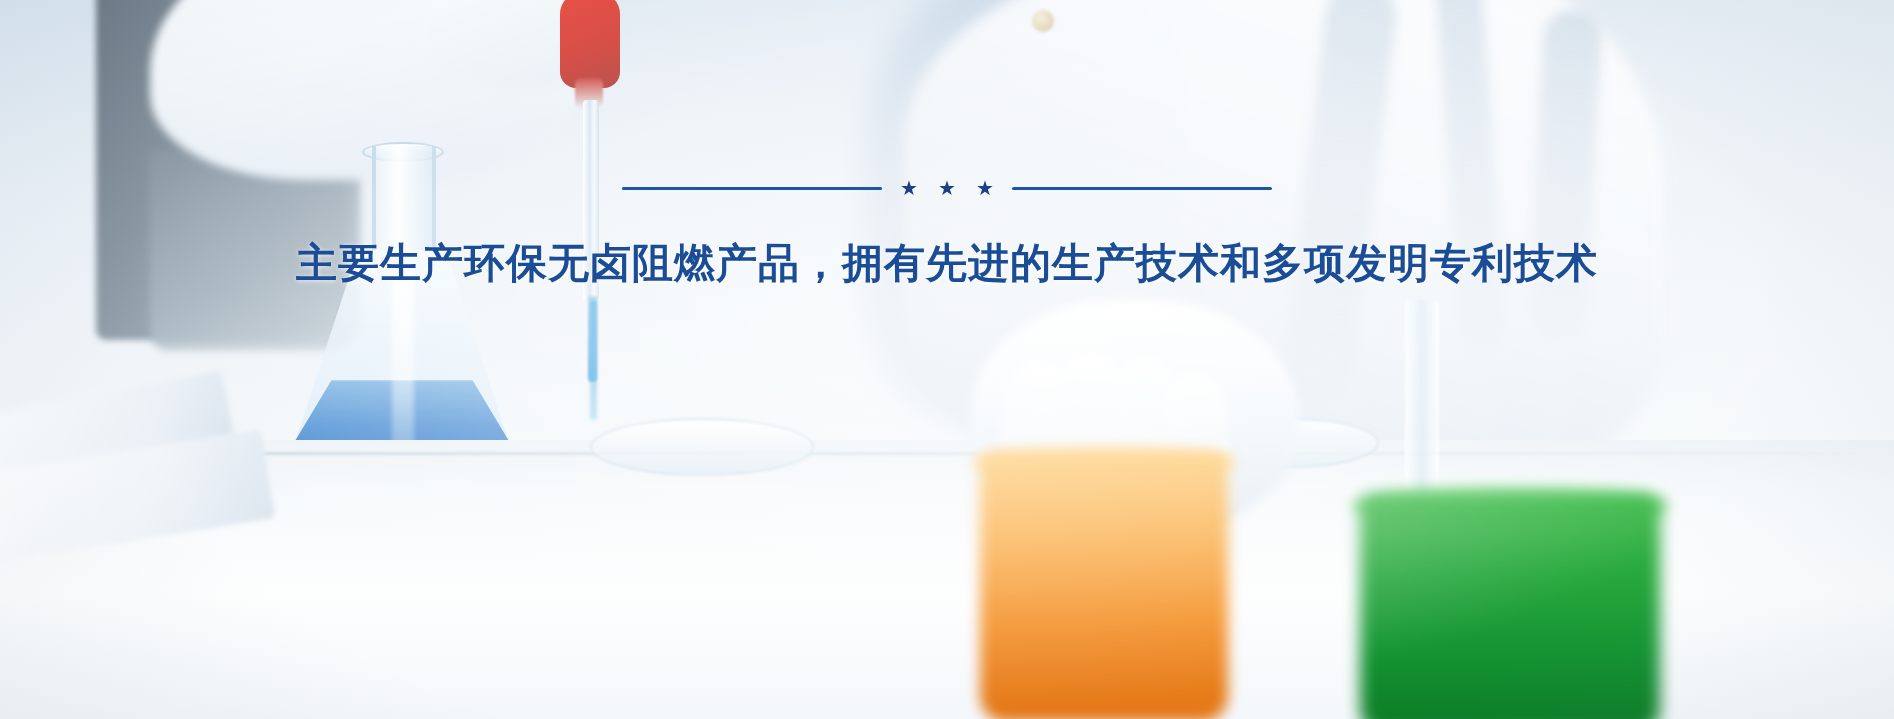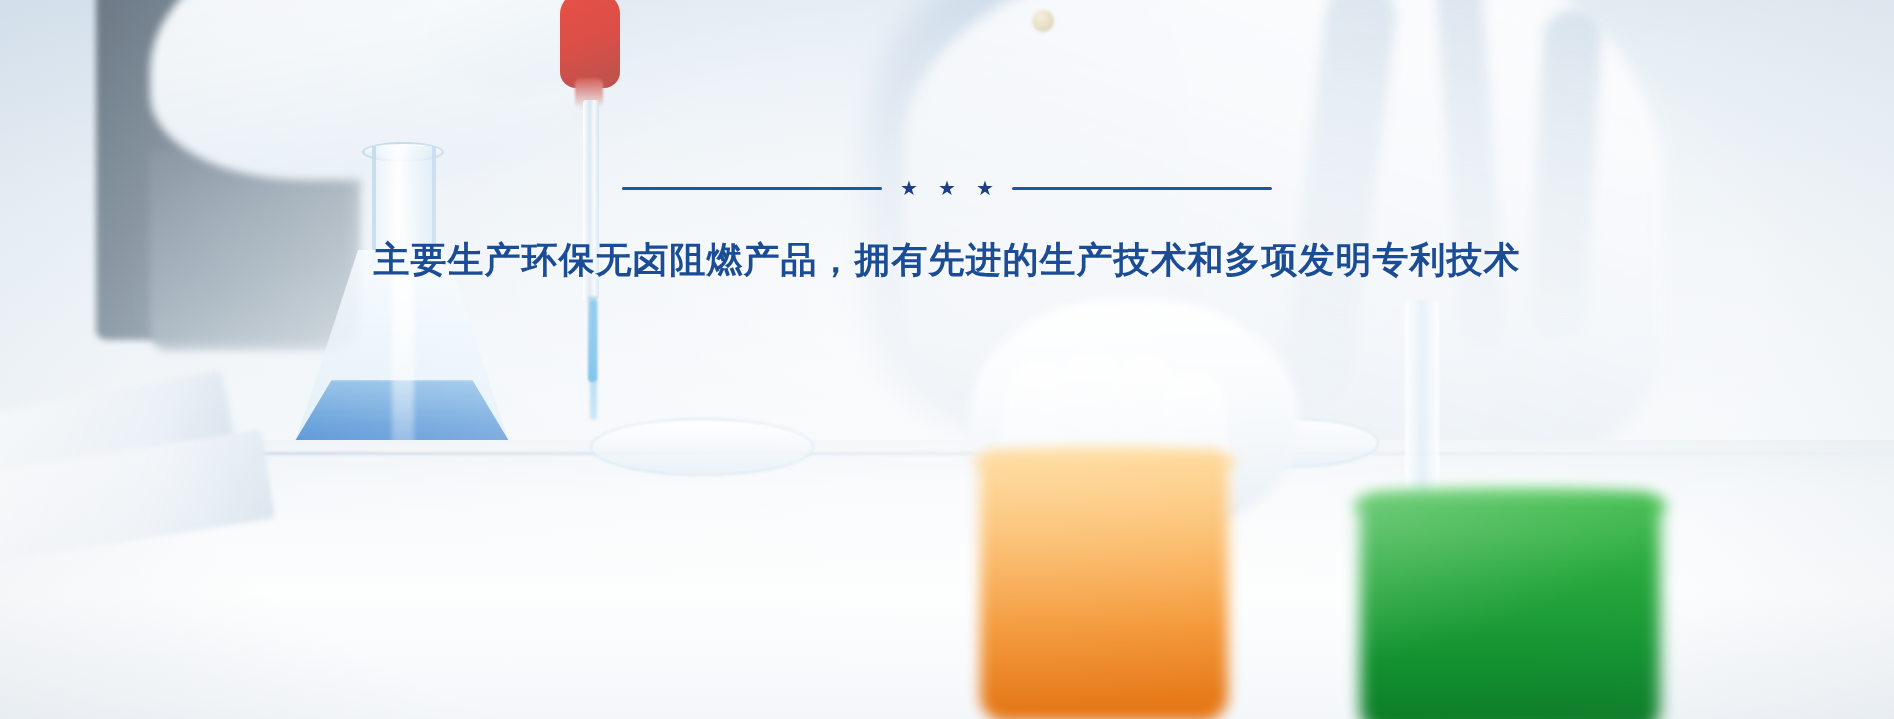--- a/index.html
+++ b/index.html
@@ -390,21 +390,21 @@
     font-size: 29px;
     font-weight: 700;
     letter-spacing: 1.1px;
     color: #1f4e99;
     white-space: nowrap;
     text-shadow: 0 1px 4px rgba(255,255,255,.6);
   }
 
   .tagline {
     margin-top: 38px;
-    font-size: 36px;
+    font-size: 41px;
     font-weight: 700;
     letter-spacing: 1px;
     color: #1b4c96;
     white-space: nowrap;
     text-shadow: 0 1px 5px rgba(255,255,255,.75);
   }
 </style>
 </head>
 <body>
 

